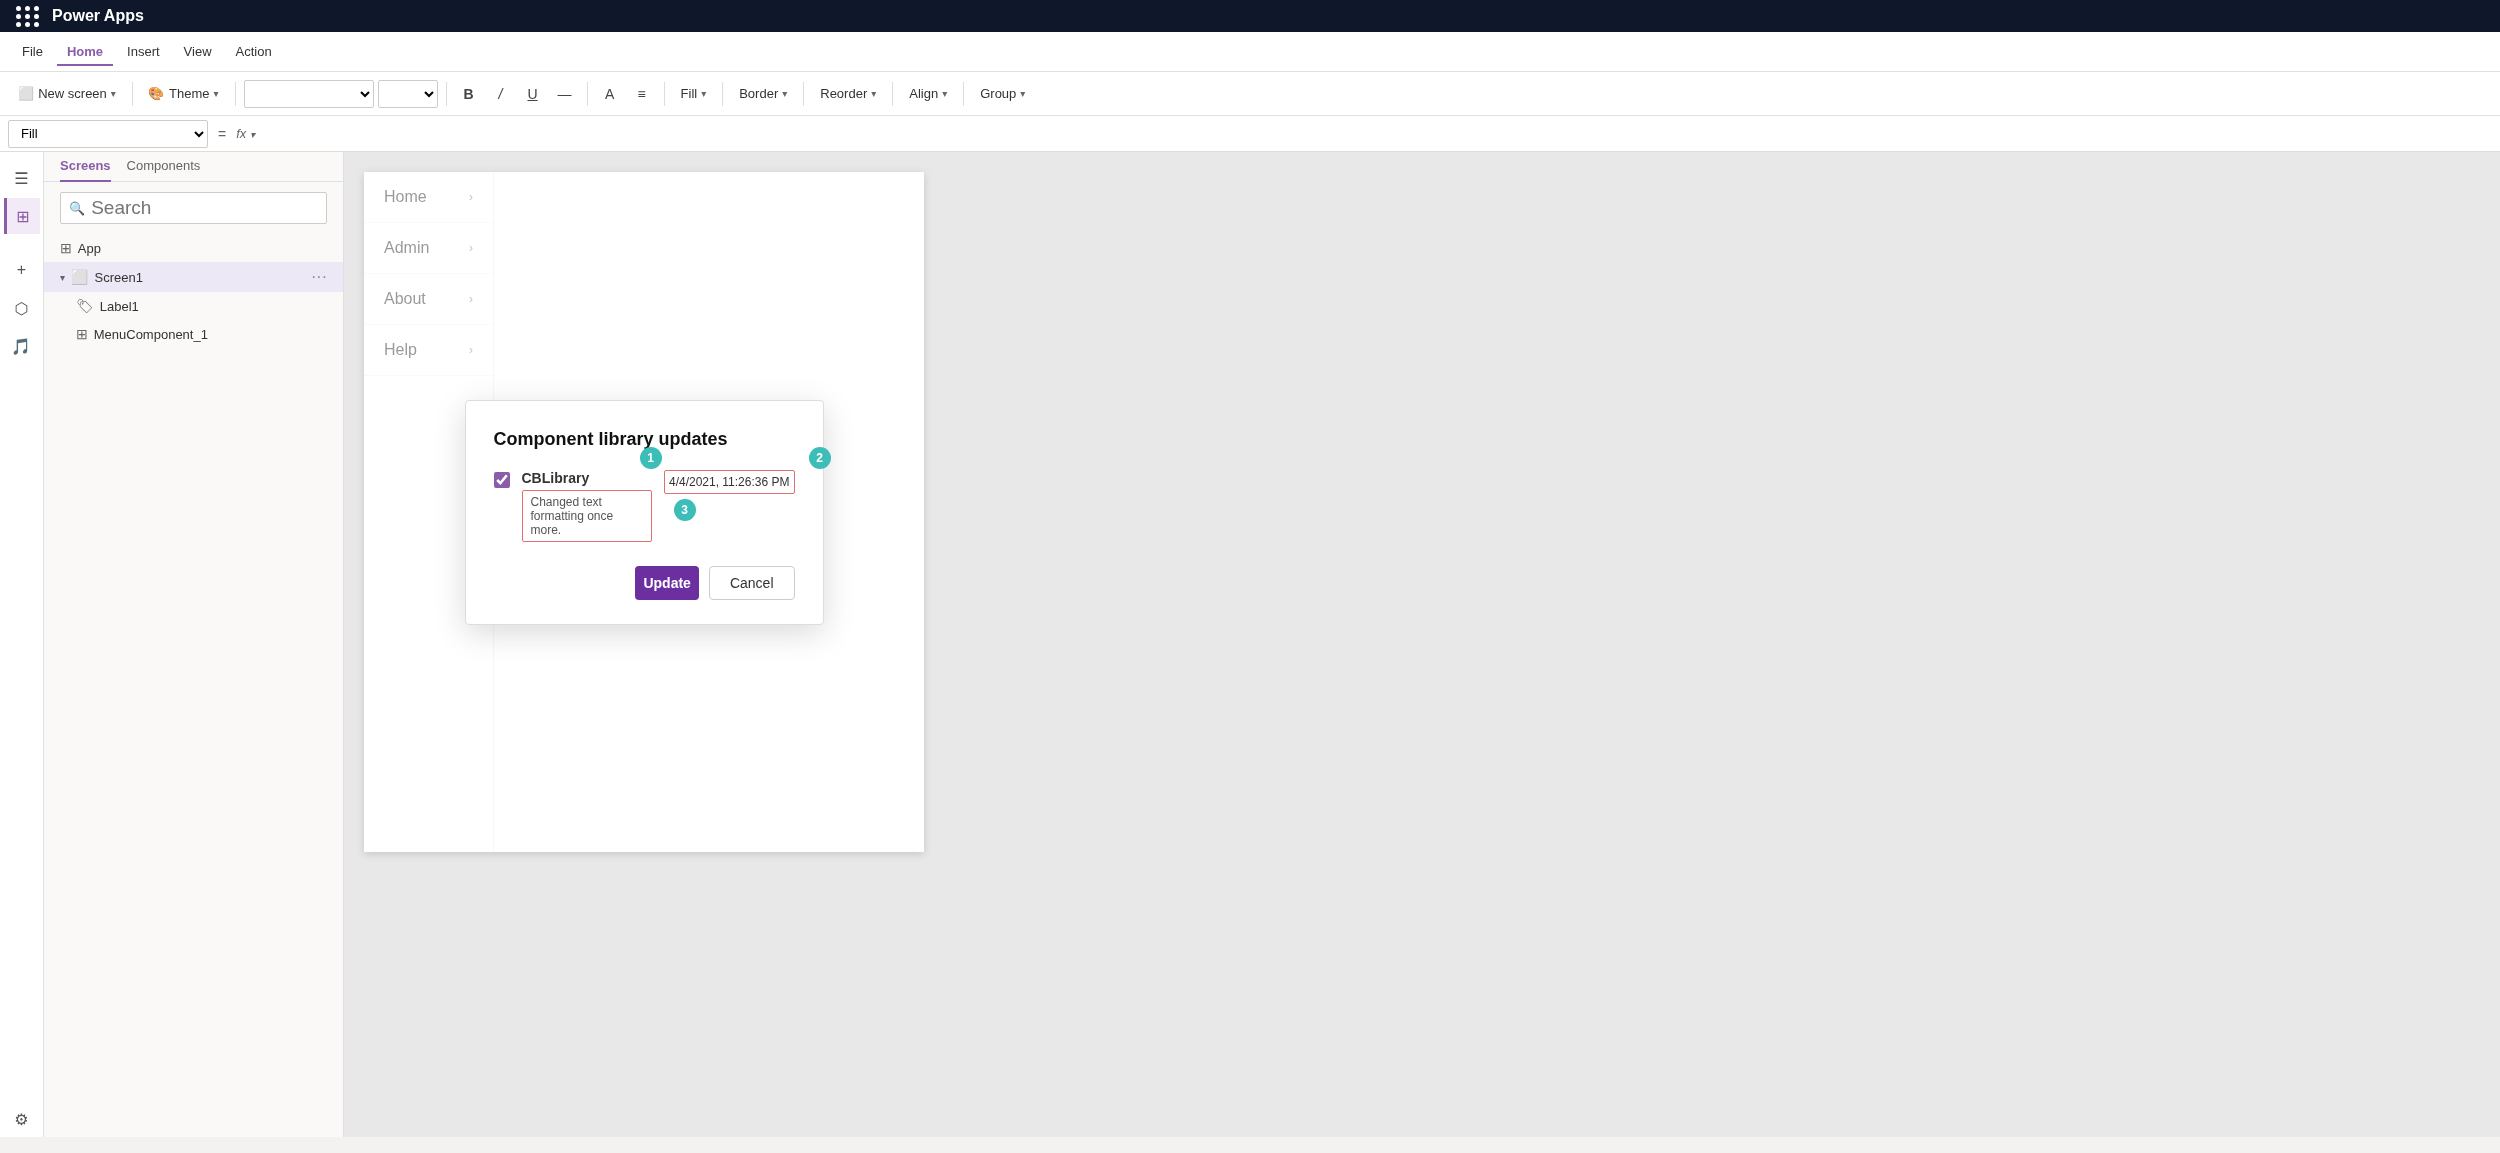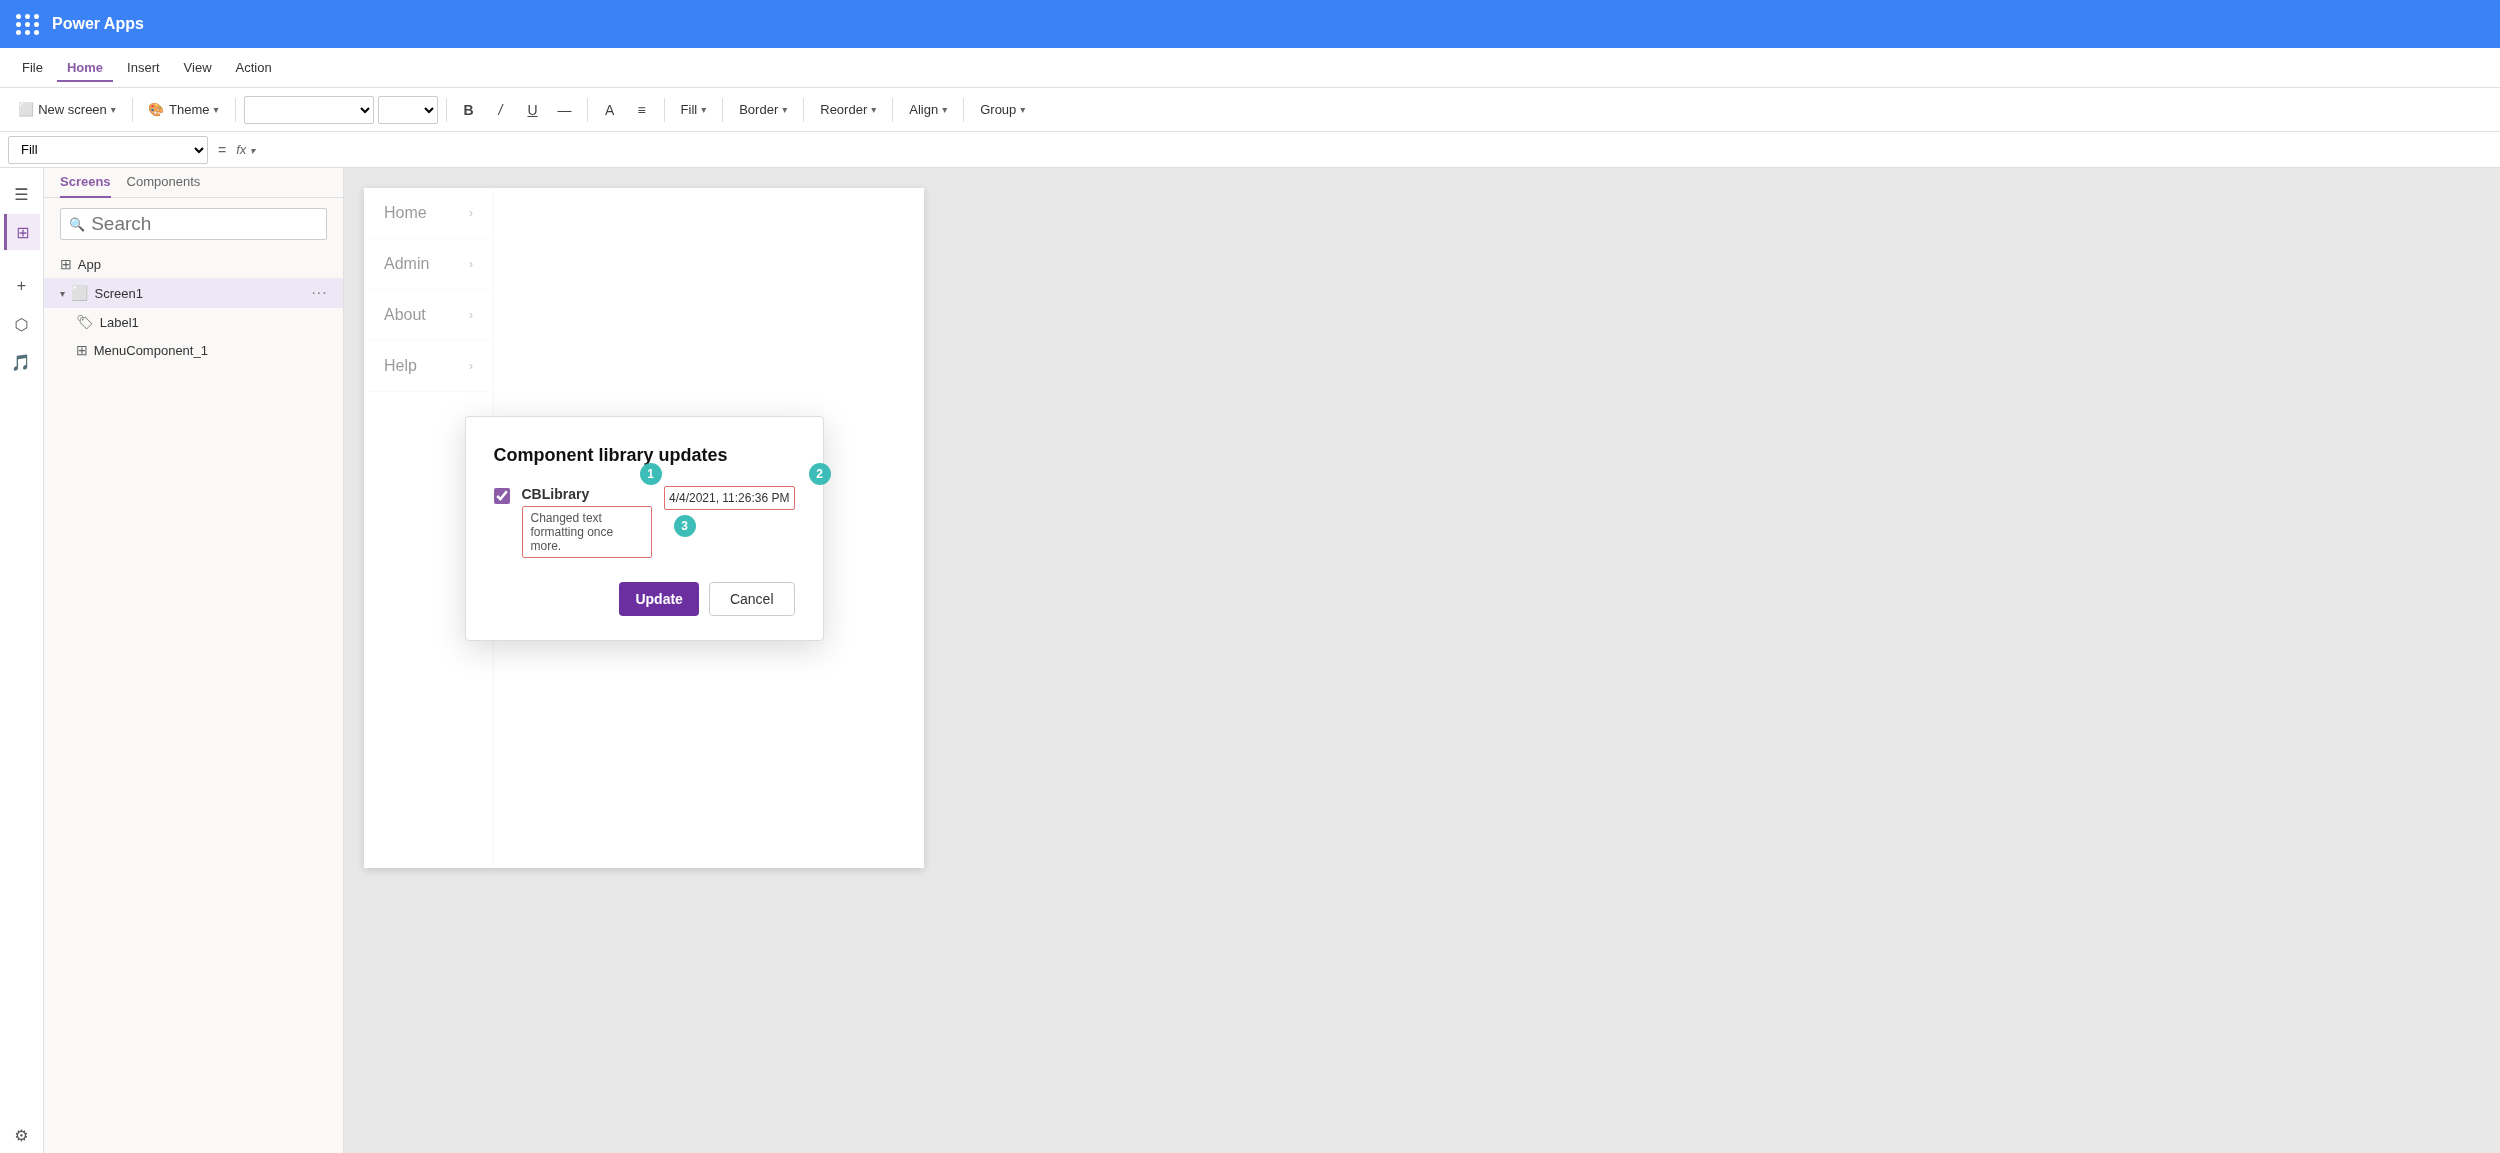--- a/index.html
+++ b/index.html
@@ -1,21 +1,21 @@
 <!DOCTYPE html>
 <html><head>
   <meta charset="utf-8">
   <style>
     * { box-sizing: border-box; margin: 0; padding: 0; }
     body { font-family: 'Segoe UI', sans-serif; font-size: 14px; background: #f3f2f1; overflow: hidden; }
 
     
     .top-bar {
-      background: #3b82f6;
-      height: 48px;
+      background: #0f172a;
+      height: 32px;
       display: flex;
       align-items: center;
       padding: 0 16px;
       color: white;
     }
     .top-bar-dots {
       display: grid;
       grid-template-columns: repeat(3,6px);
       gap: 3px;
       margin-right: 12px;
@@ -333,21 +333,21 @@
     .dialog-actions {
       display: flex;
       gap: 10px;
       justify-content: flex-end;
       margin-top: 24px;
     }
     .btn-update {
       background: #6b2fa0;
       color: white;
       border: none;
-      padding: 8px 16px;
+      padding: 8px 8px;
       border-radius: 4px;
       font-size: 14px;
       font-weight: 600;
       cursor: pointer;
     }
     .btn-cancel {
       background: white;
       color: #333;
       border: 1px solid #ccc;
       padding: 8px 20px;

